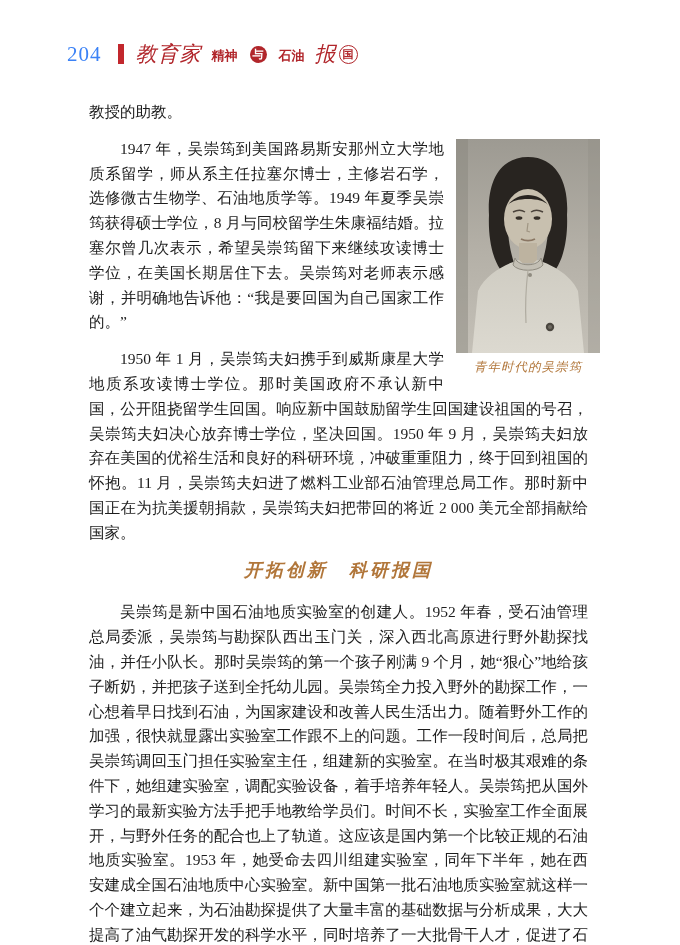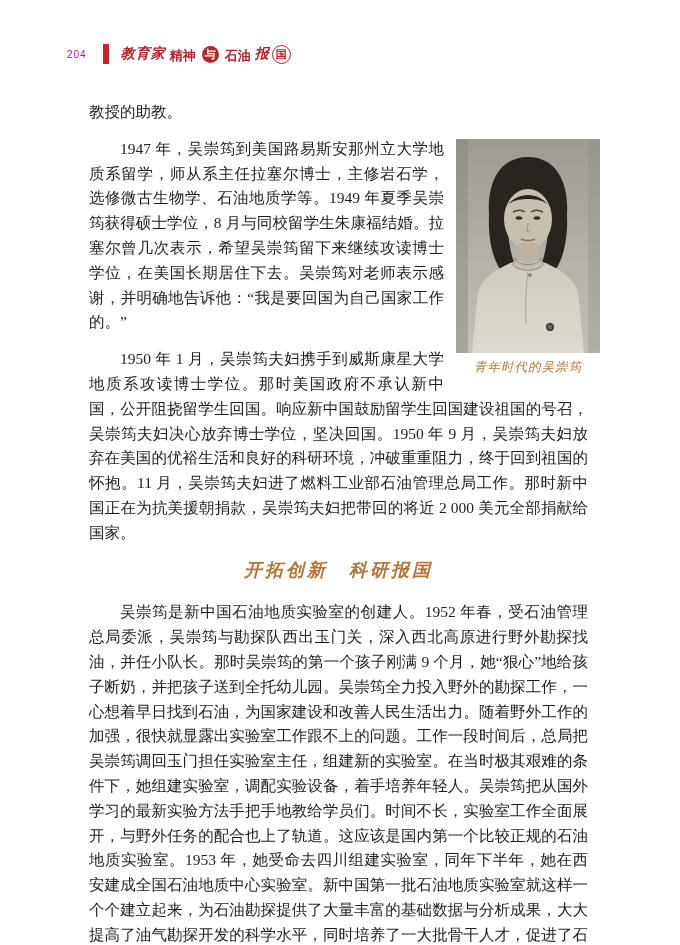--- a/index.html
+++ b/index.html
@@ -10,35 +10,35 @@
     overflow:hidden;
     font-family:"Liberation Serif","DejaVu Serif",serif;
     color:#1c1c1c;
   }
   
   .page-header{
     position:absolute;top:40px;left:67px;
     display:flex;align-items:center;height:28px;
   }
   .page-number{
-    font-family:Liberation Sans, sans-serif;
-    font-size:10px;color:#a21caf;letter-spacing:1px;
+    font-family:Liberation Serif, serif;
+    font-size:21px;color:#3b82f6;letter-spacing:1px;
   }
   .red-bar{
     display:inline-block;width:6px;height:20px;
     background:#c2272d;margin:0 12px 0 16px;
   }
   .logo{display:flex;align-items:center;color:#b1262b;white-space:nowrap;}
   .logo-big{
-    font-size:14px;font-weight:bold;font-style:italic;
+    font-size:21px;font-weight:normal;font-style:italic;
     letter-spacing:1px;line-height:1;
   }
   .logo-small{
     font-size:13px;font-weight:bold;letter-spacing:0px;
-    line-height:1;margin:0 4px;position:relative;top:1px;
+    line-height:1;margin:0 10px;position:relative;top:1px;
   }
   .logo-circle{
     display:inline-flex;align-items:center;justify-content:center;
     width:17px;height:17px;border-radius:50%;
     background:#b1262b;color:#ffffff;
     font-size:11px;font-weight:bold;line-height:1;margin:0 2px;
   }
   .logo-ring{
     display:inline-flex;align-items:center;justify-content:center;
     width:17px;height:17px;border-radius:50%;

